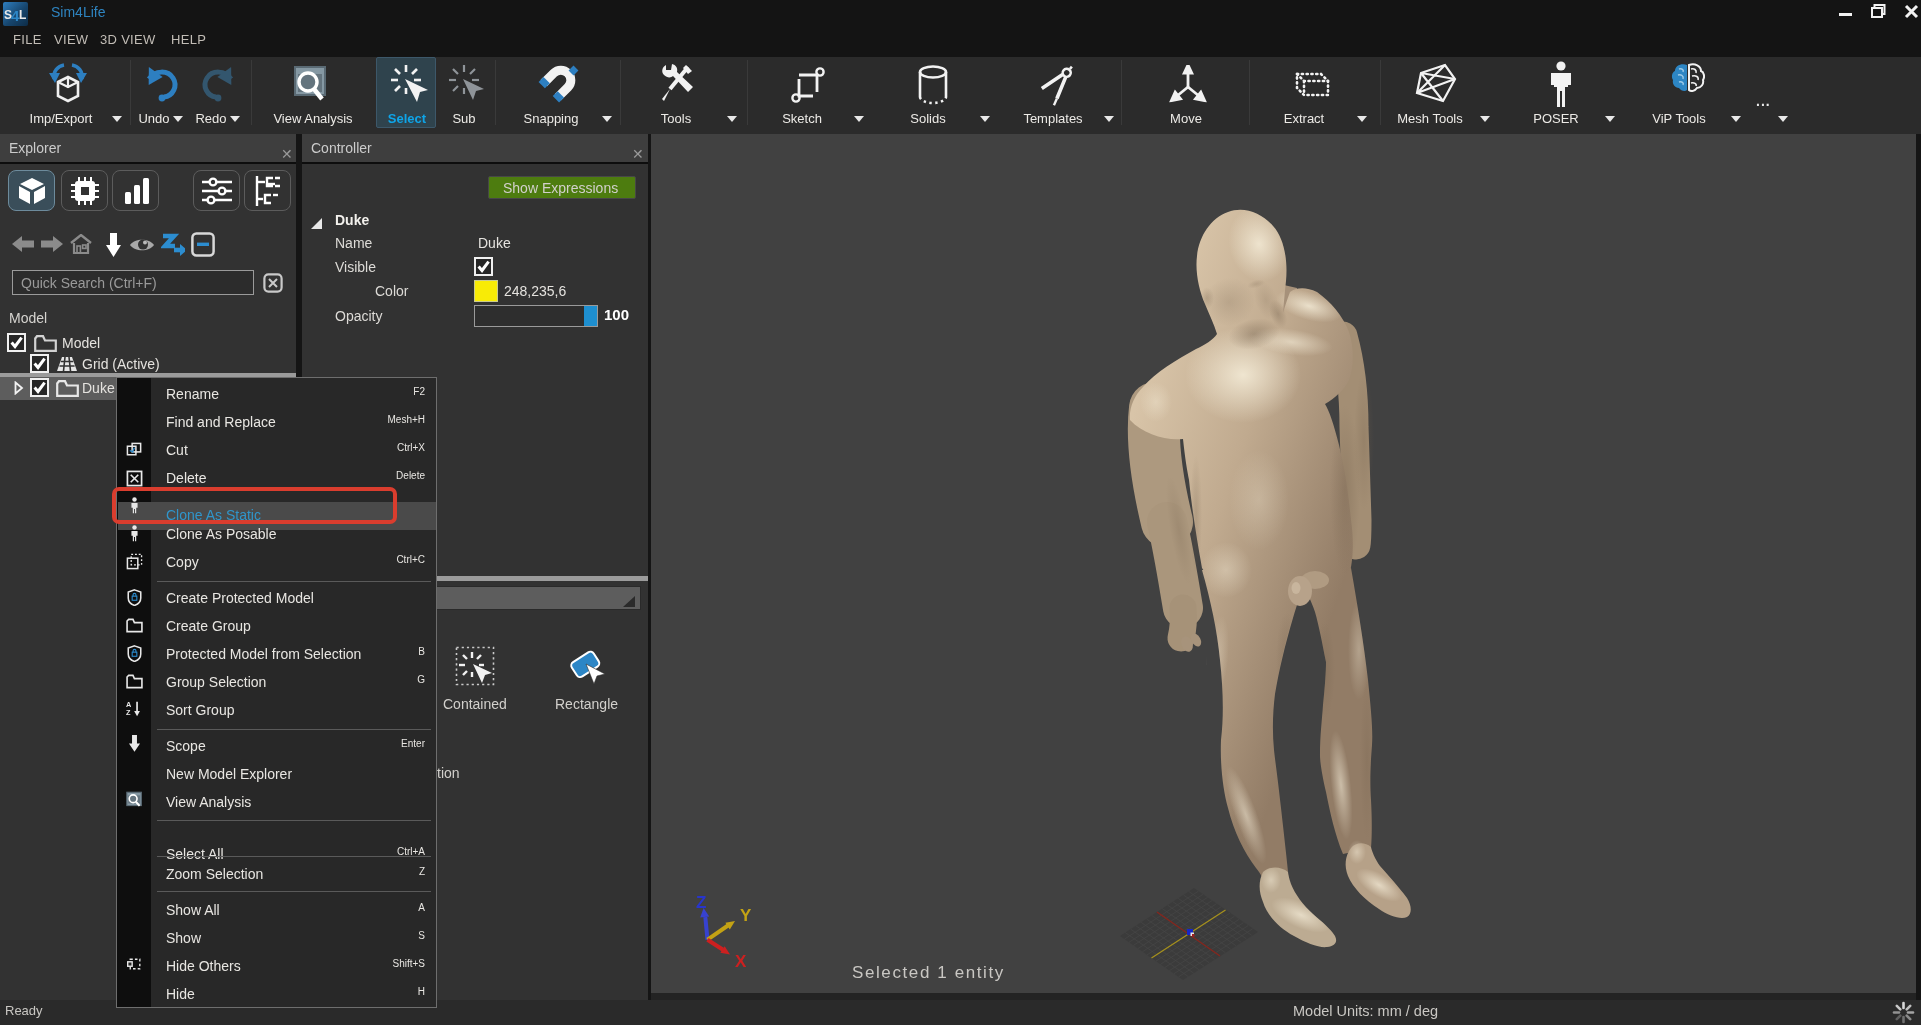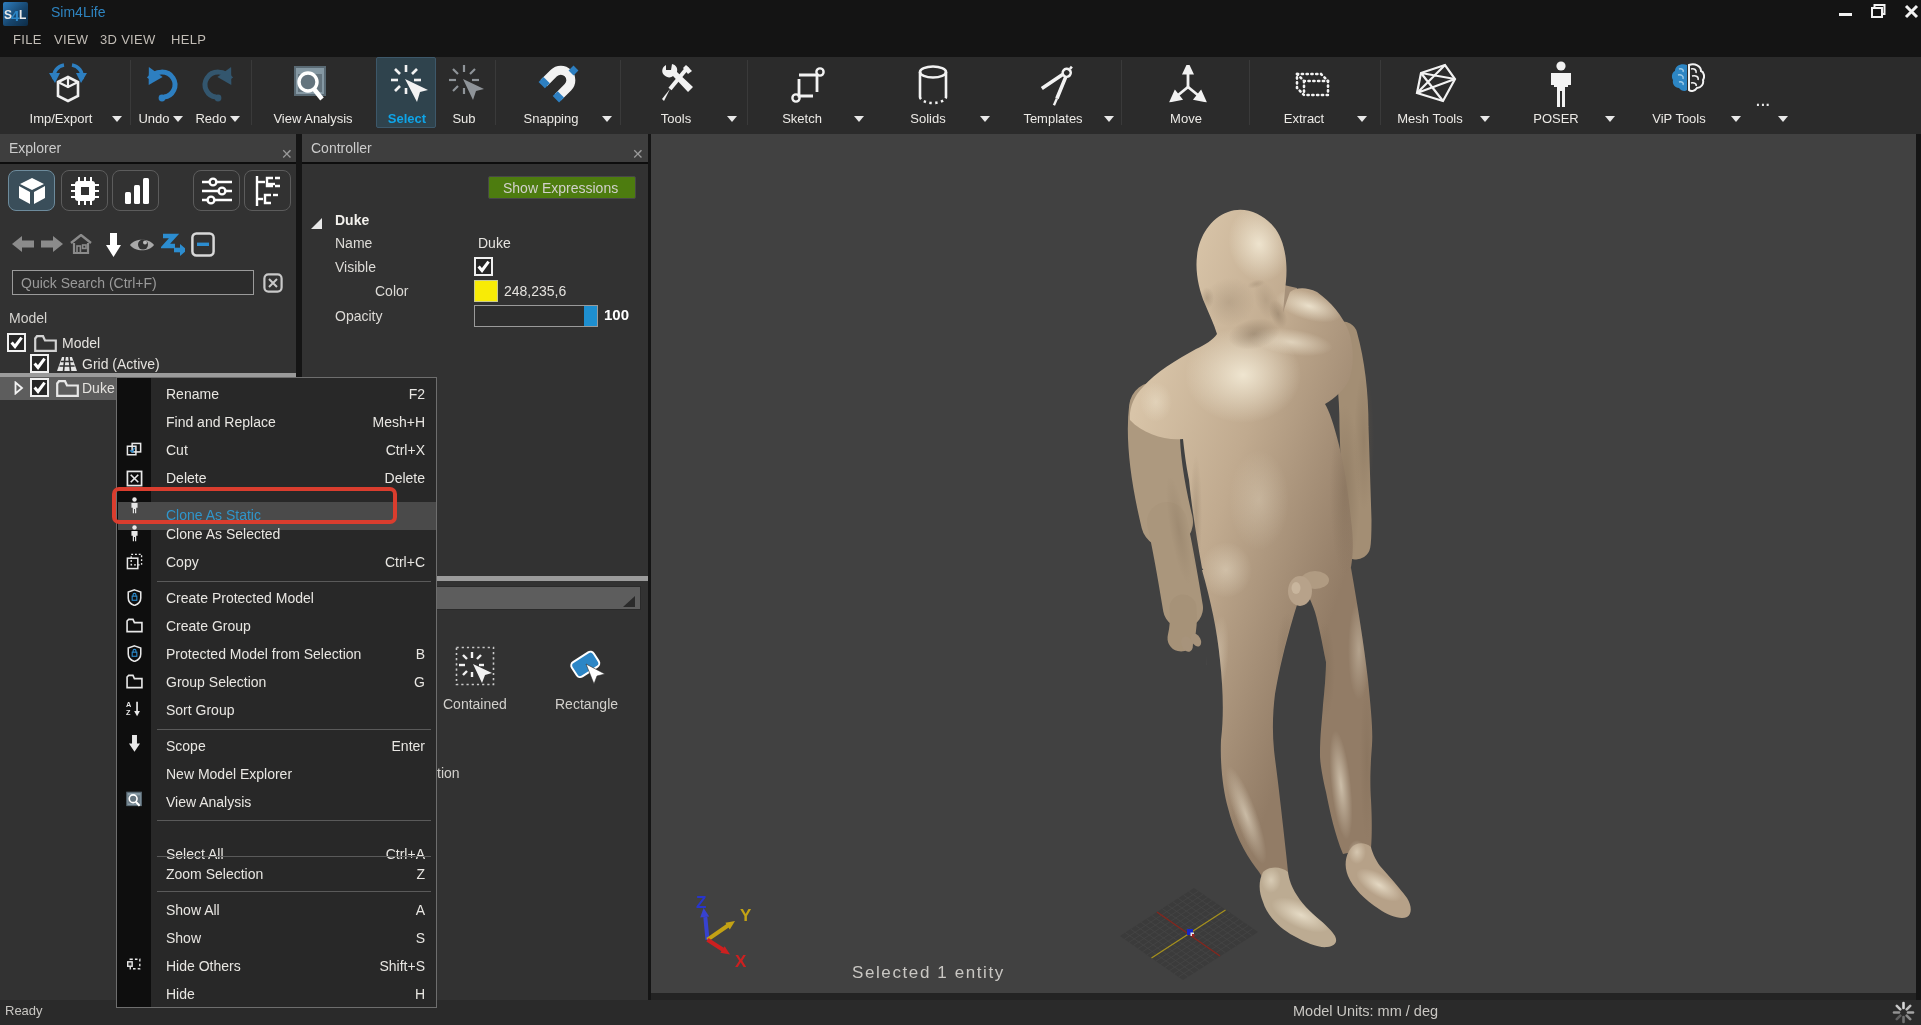--- a/index.html
+++ b/index.html
@@ -29,21 +29,21 @@
 .ebtn.active { background:#3a4e5a; border-color:#6d8b9c; }
 
 .treetext { position:absolute; font-size:14px; color:#e4e2de; white-space:nowrap; }
 .cb { position:absolute; width:19px; height:19px; border:2px solid #f0f0f0; background:#262626; }
 .cb svg { position:absolute; left:0px; top:0px; }
 
 #ctxmenu { position:absolute; left:116px; top:377px; width:321px; height:631px; background:#282828; border:1px solid #6e6e6e; }
 #ctxicons { position:absolute; left:0; top:0; width:34px; height:629px; background:#0e0e0e; }
 .mi { position:absolute; left:35px; width:284px; height:28px; }
 .mi .t { position:absolute; left:14px; top:5px; font-size:14px; color:#e8e6e2; white-space:nowrap; }
-.mi .s { position:absolute; right:11px; top:5px; font-size:14px; color:#e8e6e2; }
+.mi .s { position:absolute; right:11px; top:5px; font-size:10px; color:#e8e6e2; }
 .mi.hl { background:#4a4a4a; left:1px; width:318px; }
 .mi.hl .t { left:48px; color:#3095ca; }
 .msep { position:absolute; left:40px; width:274px; height:1px; background:#5a5a5a; }
 .micon { position:absolute; left:9px; width:17px; height:17px; }
 #redbox { position:absolute; left:112px; top:487px; width:285px; height:37px; border:4px solid #da3d2e; border-radius:7px; z-index:50; }
 
 .proplabel { position:absolute; left:335px; font-size:14px; color:#dddbd7; }
 
 #viewport { position:absolute; left:651px; top:134px; width:1265px; height:859px; background:#414141; }
 #statusbar { position:absolute; left:0; top:1000px; width:1921px; height:25px; background:#2a2a2a; color:#c9c7c3; font-size:13px; }
@@ -597,21 +597,21 @@
         <span class="s">Ctrl+X</span>
       </div>
     <div class="mi" style="top:87px;">
         <span class="t">Delete</span>
         <span class="s">Delete</span>
       </div>
     <div class="mi hl" style="top:124px;">
         <span class="t">Clone As Static</span>
       </div>
     <div class="mi" style="top:143px;">
-        <span class="t">Clone As Selected</span>
+        <span class="t">Clone As Posable</span>
       </div>
     <div class="mi" style="top:171px;">
         <span class="t">Copy</span>
         <span class="s">Ctrl+C</span>
       </div>
     <div class="msep" style="top:203px;"></div>
     <div class="mi" style="top:207px;">
         <span class="t">Create Protected Model</span>
       </div>
     <div class="mi" style="top:235px;">

